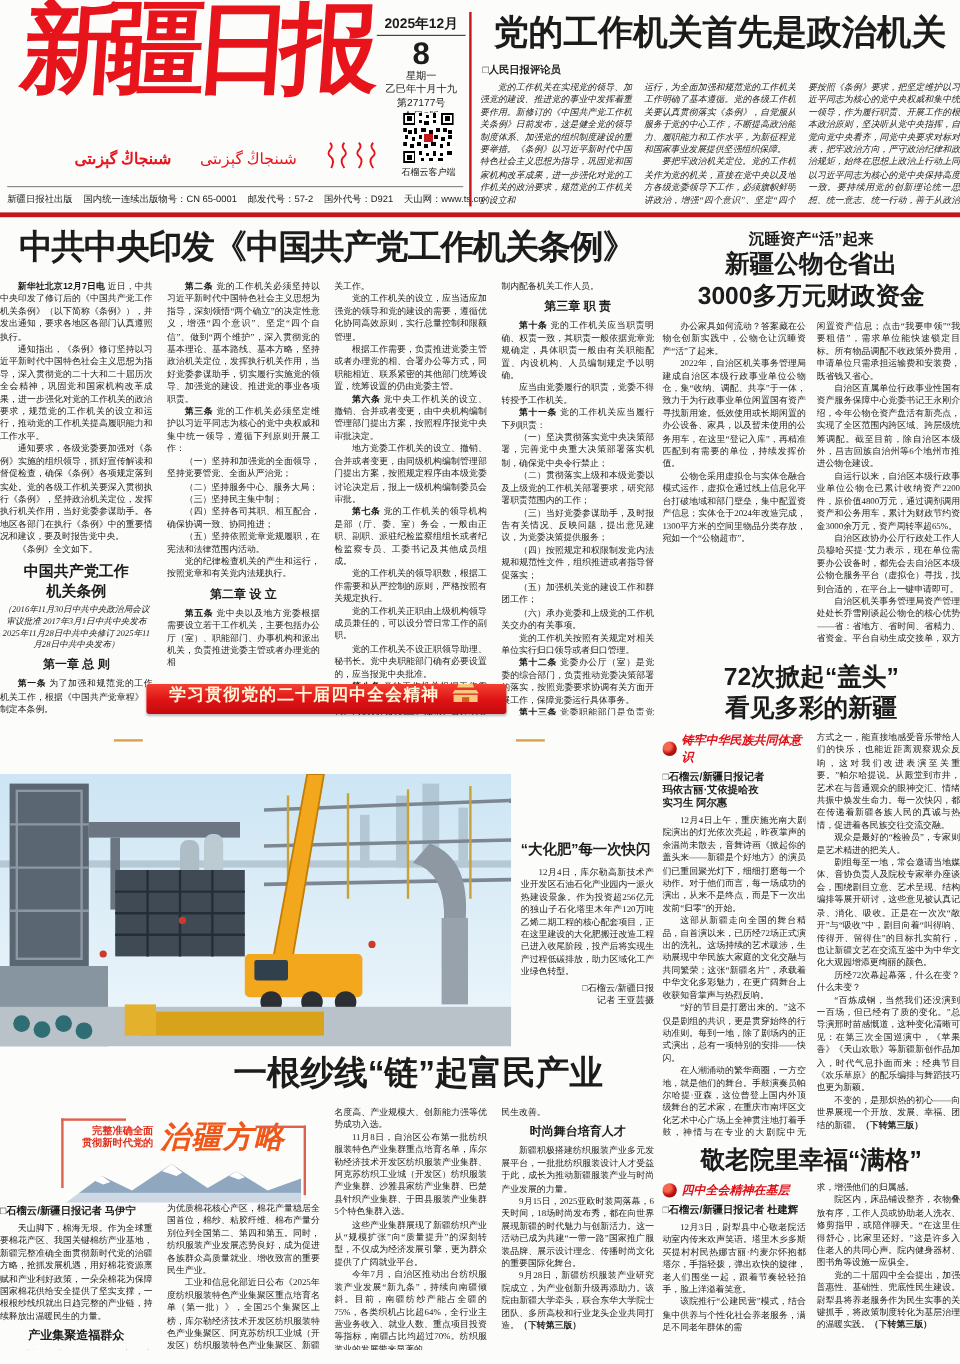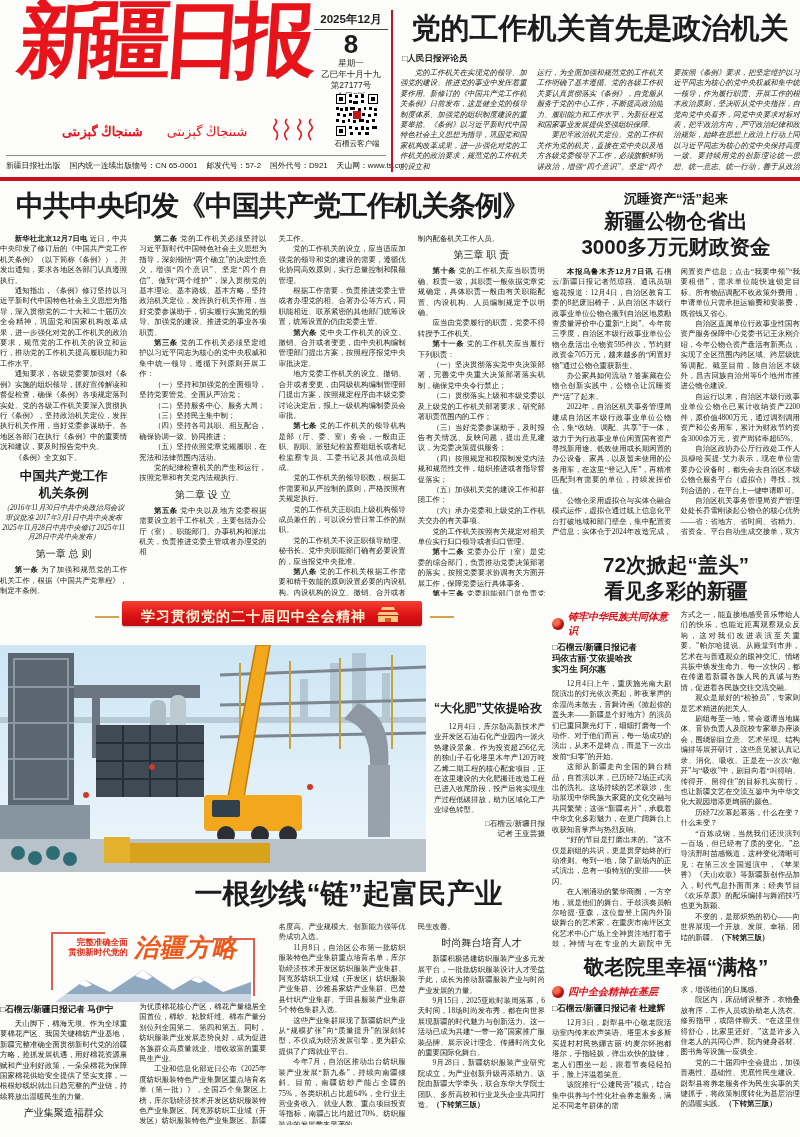--- a/index.html
+++ b/index.html
@@ -23,21 +23,21 @@
   .qr{position:absolute;left:336px;top:94px;width:42px;height:42px;}
   .qrlabel{position:absolute;left:318px;top:139px;width:78px;text-align:center;font-size:7.5px;}
   .vrule{position:absolute;left:391px;top:10px;width:2px;height:162px;background:#c4141e;}
   .hrule{position:absolute;left:0;top:177px;width:800px;height:4px;background:#c4141e;}
 
   
   .para{font-size:7.4px;line-height:10.4px;margin:0;text-indent:2em;text-align:justify;}
   .para.cont{text-indent:0;}
   .para b{font-family:"Liberation Sans","DejaVu Sans",sans-serif;}
   b.jump{font-style:normal;}
-  .sub{font-size:10px;font-weight:400;text-align:center;margin:4px 0;font-family:"Liberation Sans","DejaVu Sans",sans-serif;}
+  .sub{font-size:10px;font-weight:700;text-align:center;margin:4px 0;font-family:"Liberation Sans","DejaVu Sans",sans-serif;}
   .doctitle{font-size:12.5px;font-weight:700;text-align:center;margin:5px 16px 2px;font-family:"Liberation Sans","DejaVu Sans",sans-serif;}
   .docmeta{font-size:7.2px;line-height:9.8px;text-align:center;font-style:italic;margin:0 0 3px;}
   .cols{display:flex;overflow:hidden;}
   .col{flex:1;overflow:hidden;}
   .byline{font-size:8.6px;font-weight:700;font-family:"Liberation Sans","DejaVu Sans",sans-serif;}
   .tag{display:flex;align-items:center;gap:4px;color:#e01018;font-weight:900;font-style:italic;
        font-size:10px;font-family:"Liberation Sans","DejaVu Sans",sans-serif;margin-bottom:4px;}
   .pom{width:12px;height:12px;border-radius:50%;flex:0 0 12px;
        background:radial-gradient(circle at 34% 32%,#f4694f 0 28%,#c01212 55%,#6e0a0a 100%);}
 
@@ -64,23 +64,23 @@
   .gaitou{top:552px;height:400px;}
   .gaitou .cols{gap:9px;height:338px;margin-top:6px;}
   .gaitou .byline{line-height:11px;margin-bottom:4px;}
 
   
   .elder{top:954px;height:182px;}
   .elder .cols{gap:9px;height:150px;margin-top:5px;}
   .elder .byline{margin-bottom:3px;}
 
   
-  .banner{position:absolute;left:122px;top:601px;width:300px;height:25px;border-radius:2px;
+  .banner{position:absolute;left:122px;top:570px;width:300px;height:25px;border-radius:2px;
           background:linear-gradient(180deg,#f44032 0%,#de1214 55%,#c40a0e 100%);
-          display:flex;align-items:flex-end;justify-content:center;gap:7px;
+          display:flex;align-items:flex-start;justify-content:center;gap:7px;
           color:#fff6d8;font-weight:900;font-size:14px;letter-spacing:1px;
           font-family:"Liberation Sans","DejaVu Sans",sans-serif;box-shadow:0 1px 2px rgba(0,0,0,.25);}
   .dash{position:absolute;top:616px;width:24px;height:2px;background:#d9a24a;}
 
   
   .photo{position:absolute;left:0;top:645px;width:426px;height:227px;}
   .photocap{position:absolute;left:434px;top:700px;width:111px;height:172px;}
   .photocap h3{font-size:12px;font-weight:800;margin:0 0 5px;font-family:"Liberation Sans","DejaVu Sans",sans-serif;}
   .photocap .para{font-size:7.4px;}
   .credit{font-size:7.6px;text-align:right;margin-top:3px;line-height:10px;}
@@ -275,21 +275,20 @@
   </div>
 
   <div class="rightstory warehouse">
     <div class="kicker">沉睡资产“活”起来</div>
     <div class="hd2">
       <div>新疆公物仓省出</div>
       <div>3000多万元财政资金</div>
     </div>
     <div class="cols">
       <div class="col">
-          <p class="para"><b>本报乌鲁木齐12月7日讯 </b>石榴云/新疆日报记者范琼燕、通讯员胡逾花报道：12月4日，自治区教育工委的8把废旧椅子，从自治区本级行政事业单位公物仓搬到自治区地质勘查质量评价中心重新“上岗”。今年前三季度，自治区本级行政事业单位公物仓盘活出仓物资595件次，节约财政资金705万元，越来越多的“闲置好物”通过公物仓重获新生。</p>
           <p class="para">办公家具如何流动？答案藏在公物仓创新实践中，公物仓让沉睡资产“活”了起来。</p>
           <p class="para">2022年，自治区机关事务管理局建成自治区本级行政事业单位公物仓，集“收纳、调配、共享”于一体，致力于为行政事业单位闲置国有资产寻找新用途。低效使用或长期闲置的办公设备、家具，以及暂未使用的公务用车，在这里“登记入库”，再精准匹配到有需要的单位，持续发挥价值。</p>
           <p class="para">公物仓采用虚拟仓与实体仓融合模式运作，虚拟仓通过线上信息化平台打破地域和部门壁垒，集中配置资产信息；实体仓于2024年改造完成，1300平方米的空间里物品分类存放，宛如一个“公物超市”。</p>
         </div>
       <div class="col">
           <p class="para cont">闲置资产信息；点击“我要申领”“我要租借”，需求单位能快速锁定目标。所有物品调配不收政策外费用，申请单位只需承担运输费和安装费，既省钱又省心。</p>
           <p class="para">自治区直属单位行政事业性国有资产服务保障中心党委书记王永刚介绍，今年公物仓资产盘活有新亮点，实现了全区范围内跨区域、跨层级统筹调配。截至目前，除自治区本级外，昌吉回族自治州等6个地州市推进公物仓建设。</p>
           <p class="para">自运行以来，自治区本级行政事业单位公物仓已累计收纳资产2200件，原价值4800万元，通过调剂调用资产和公务用车，累计为财政节约资金3000余万元，资产周转率超65%。</p>
           <p class="para">自治区政协办公厅行政处工作人员穆哈买提·艾力表示，现在单位需要办公设备时，都先会去自治区本级公物仓服务平台（虚拟仓）寻找，找到合适的，在平台上一键申请即可。</p>
           <p class="para">自治区机关事务管理局资产管理处处长乔雪刚谈起公物仓的核心优势——省：省地方、省时间、省精力、省资金。平台自动生成交接单，双方线上确认即可完成对接；闲置物品可留在原单位等待调用，也可存入实体仓统一管理；临时性工作需要添置设备时，从平台申请借用，很快就能到位。</p>
@@ -414,21 +413,21 @@
       <rect x="104" y="192" width="26" height="26" fill="#e3b12c"></rect>
       <g fill="#cc3b2a">
         <circle cx="152" cy="122" r="3"></circle>
           <circle cx="310" cy="142" r="3"></circle>
           <circle cx="86" cy="150" r="3"></circle>
       </g>
     </svg>
   </div>
 
   <div class="photocap">
-    <h3>“大化肥”艾依提哈孜</h3>
+    <h3>“大化肥”每一次快闪</h3>
     <p class="para cont" style="text-indent:2em">12月4日，库尔勒高新技术产业开发区石油石化产业园内一派火热建设景象。作为投资超256亿元的独山子石化塔里木年产120万吨乙烯二期工程的核心配套项目，正在这里建设的大化肥搬迁改造工程已进入收尾阶段，投产后将实现生产过程低碳排放，助力区域化工产业绿色转型。</p>
     <div class="credit">
       <div>□石榴云/新疆日报</div>
       <div>记者 王亚芸摄</div>
     </div>
   </div>
 
   <div class="yarn">
     <div class="hd sans">一根纱线“链”起富民产业</div>
     <div class="zjbox">

